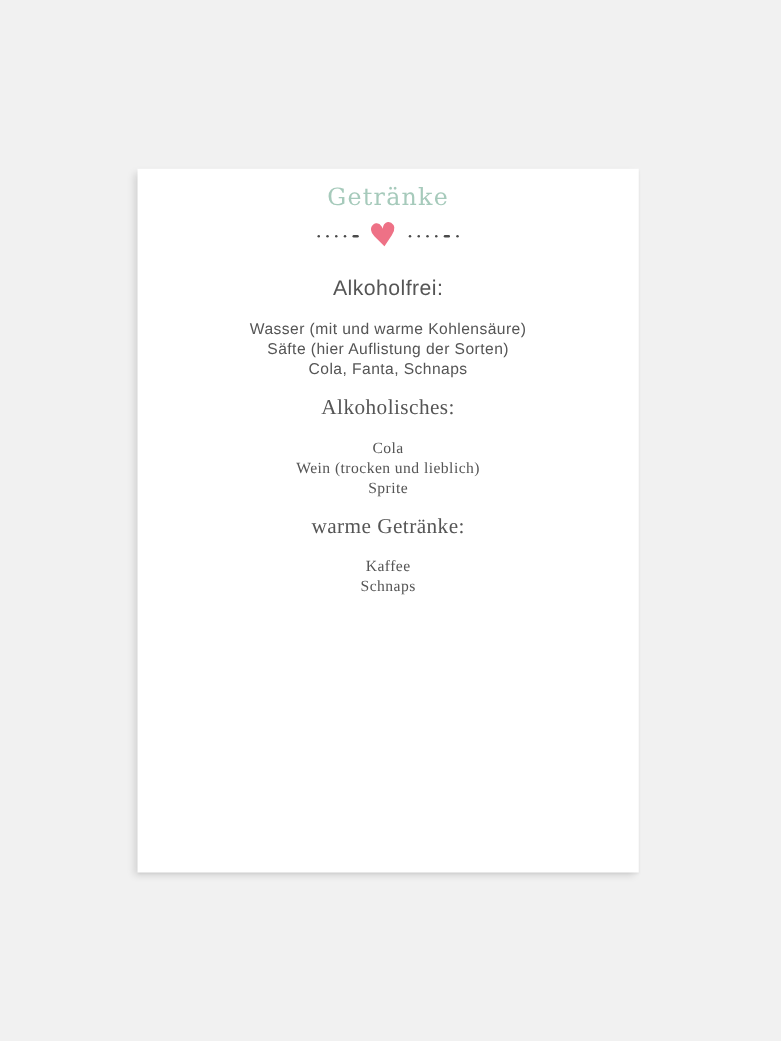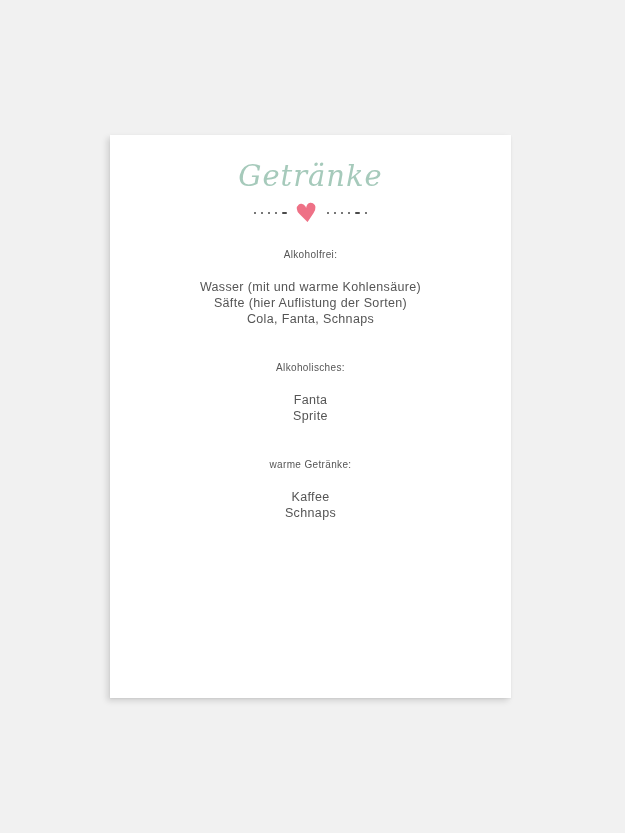--- a/index.html
+++ b/index.html
@@ -23,25 +23,24 @@
     left: 110px;
     top: 135px;
     width: 401px;
     height: 563px;
     background: #ffffff;
     box-shadow: -3px 3px 6px rgba(0,0,0,0.13), 0 1px 2px rgba(0,0,0,0.06);
     text-align: center;
     color: #555555;
   }
   .title {
-    margin-top: 24px;
+    margin-top: 12px;
     font-family: "DejaVu Serif", serif;
-    font-style: italic;
     font-weight: 400;
-    font-size: 29px;
+    font-size: 19px;
     letter-spacing: 1px;
     color: #a6cabb;
   }
   .divider {
     margin-top: 8px;
     height: 24px;
     display: flex;
     align-items: center;
     justify-content: center;
     gap: 5px;
@@ -71,26 +70,27 @@
   .menu {
     margin-top: 22px;
     font-size: 12.5px;
     letter-spacing: 0.35px;
     color: inherit;
   }
   .section {
     line-height: 16px;
   }
   .section + .section {
-    margin-top: 33px;
+    margin-top: 15px;
+    font-family: Liberation Serif, serif;
   }
   .section-heading {
     margin: 0 0 16px 0;
     font-weight: 400;
-    font-size: 10px;
+    font-size: 17px;
   }
   .item {
     margin: 0;
   }
 </style>
 </head>
 <body style="background: rgb(241, 241, 241);">
 
 <div class="stage">
   <div class="card" style="background: rgb(255, 255, 255); color: rgb(85, 85, 85);">
@@ -116,21 +116,22 @@
 
       <div class="section">
         <p class="section-heading">Alkoholfrei:</p>
         <p class="item">Wasser (mit und warme Kohlensäure)</p>
         <p class="item">Säfte (hier Auflistung der Sorten)</p>
         <p class="item">Cola, Fanta, Schnaps</p>
       </div>
 
       <div class="section">
         <p class="section-heading">Alkoholisches:</p>
-        <p class="item">Fanta</p>
+        <p class="item">Cola</p>
+        <p class="item">Wein (trocken und lieblich)</p>
         <p class="item">Sprite</p>
       </div>
 
       <div class="section">
         <p class="section-heading">warme Getränke:</p>
         <p class="item">Kaffee</p>
         <p class="item">Schnaps</p>
       </div>
 
     </div>

